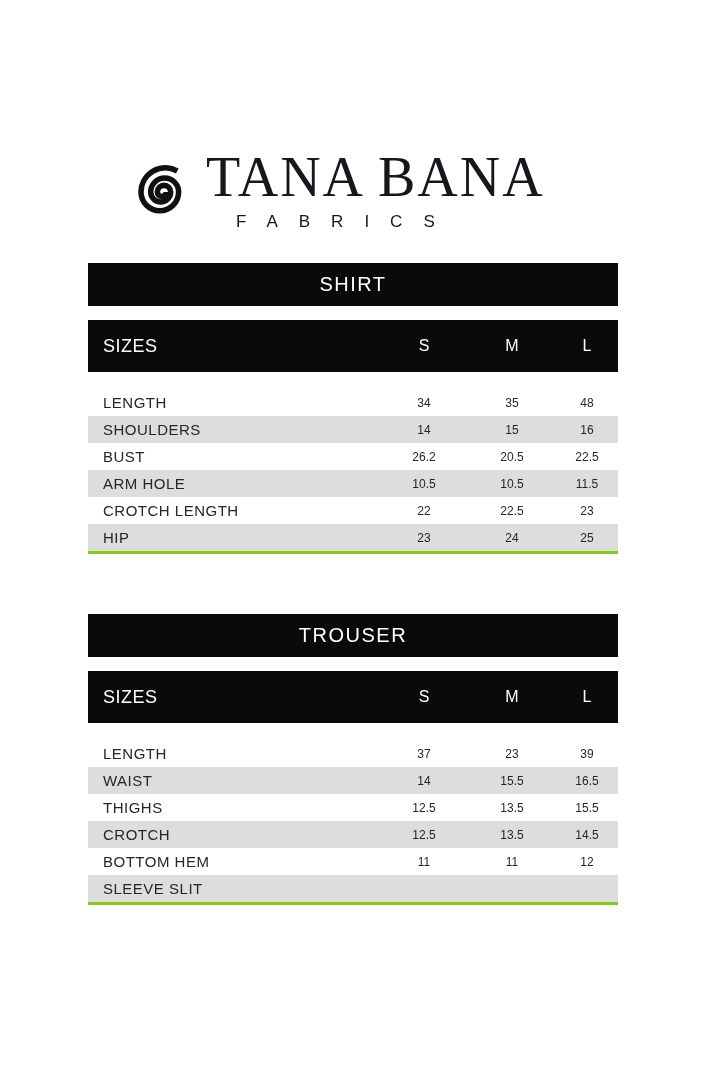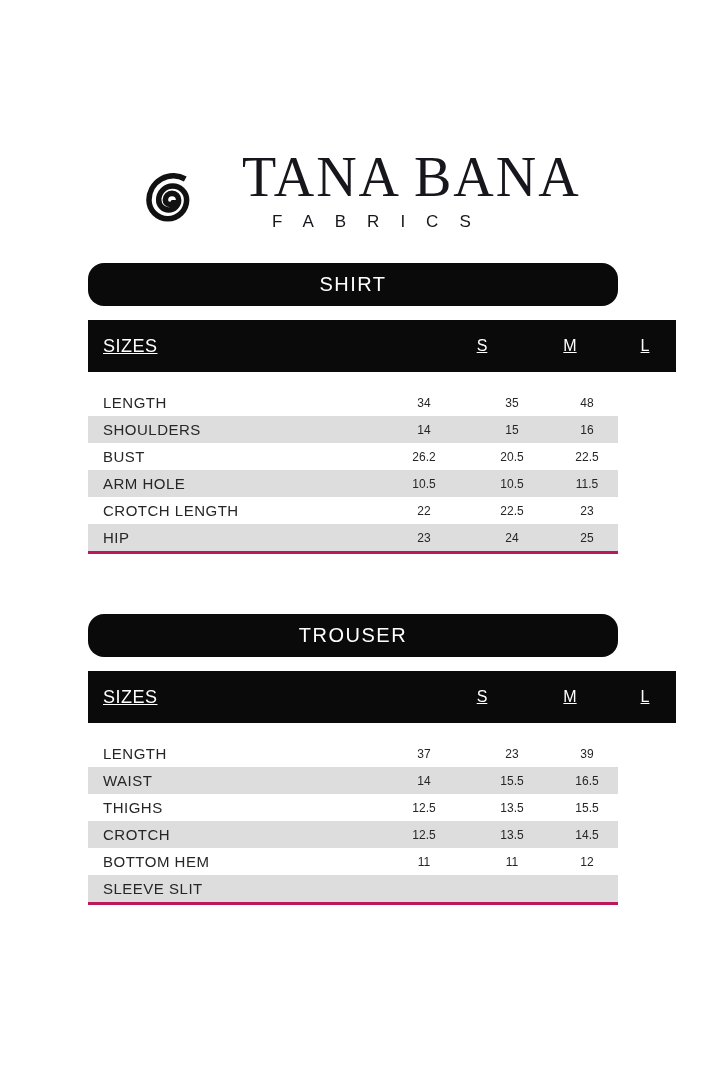--- a/index.html
+++ b/index.html
@@ -8,22 +8,22 @@
     position:relative;
     width:720px; height:1080px;
     background:#ffffff;
     font-family:"Liberation Sans", sans-serif;
     overflow:hidden;
     margin:0 auto;
   }
 
   
   .logo {
-    position:absolute; top:150px; left:141px;
-    display:flex; align-items:flex-end;gap:28px;
+    position:absolute; top:150px; left:133px;
+    display:flex; align-items:center;
   }
   .logo-icon-wrap { width:62px; height:62px; margin-top:2px; flex:0 0 auto; }
   .logo-icon-wrap svg { width:62px; height:62px; display:block; }
   .logo-text { margin-left:11px; }
   .brand-name {
     font-family:"Liberation Serif", serif;
     font-size:56px; line-height:54px;
     letter-spacing:2px;
     color:#17161c;
     white-space:nowrap;
@@ -35,38 +35,38 @@
     margin-top:9px;
     color:#17161c;
     white-space:nowrap;
   }
 
   
   .title-bar {
     position:absolute; left:88px; width:530px; height:43px;
     background:#0a0a0a; color:#ffffff;
     display:flex; align-items:center; justify-content:center;
-    font-size:20px; letter-spacing:1.5px;border-radius:16px;
+    font-size:20px; letter-spacing:1.5px;
   }
   .header-bar {
-    position:absolute; left:88px; width:588px; height:52px;
+    position:absolute; left:88px; width:530px; height:52px;
     background:#0a0a0a; color:#ffffff;
-    display:flex; align-items:center;text-decoration:underline;
+    display:flex; align-items:center;
   }
   .header-bar .label-cell {
     flex:1; padding-left:15px;
     font-size:18px; letter-spacing:0.5px;
   }
   .col-cell { width:88px; text-align:center; }
   .col-cell.last { width:62px; }
   .header-bar .col-cell { font-size:16px; }
 
   .rows {
     position:absolute; left:88px; width:530px;
-    border-bottom:3px solid #be185d;
+    border-bottom:3px solid #84cc16;
   }
   .row {
     height:27px;
     display:flex; align-items:center;
     color:#262626;
   }
   .row:nth-child(even) { background:#dddddd; }
   .row .label-cell {
     flex:1; padding-left:15px;
     font-size:15px; letter-spacing:0.5px;

